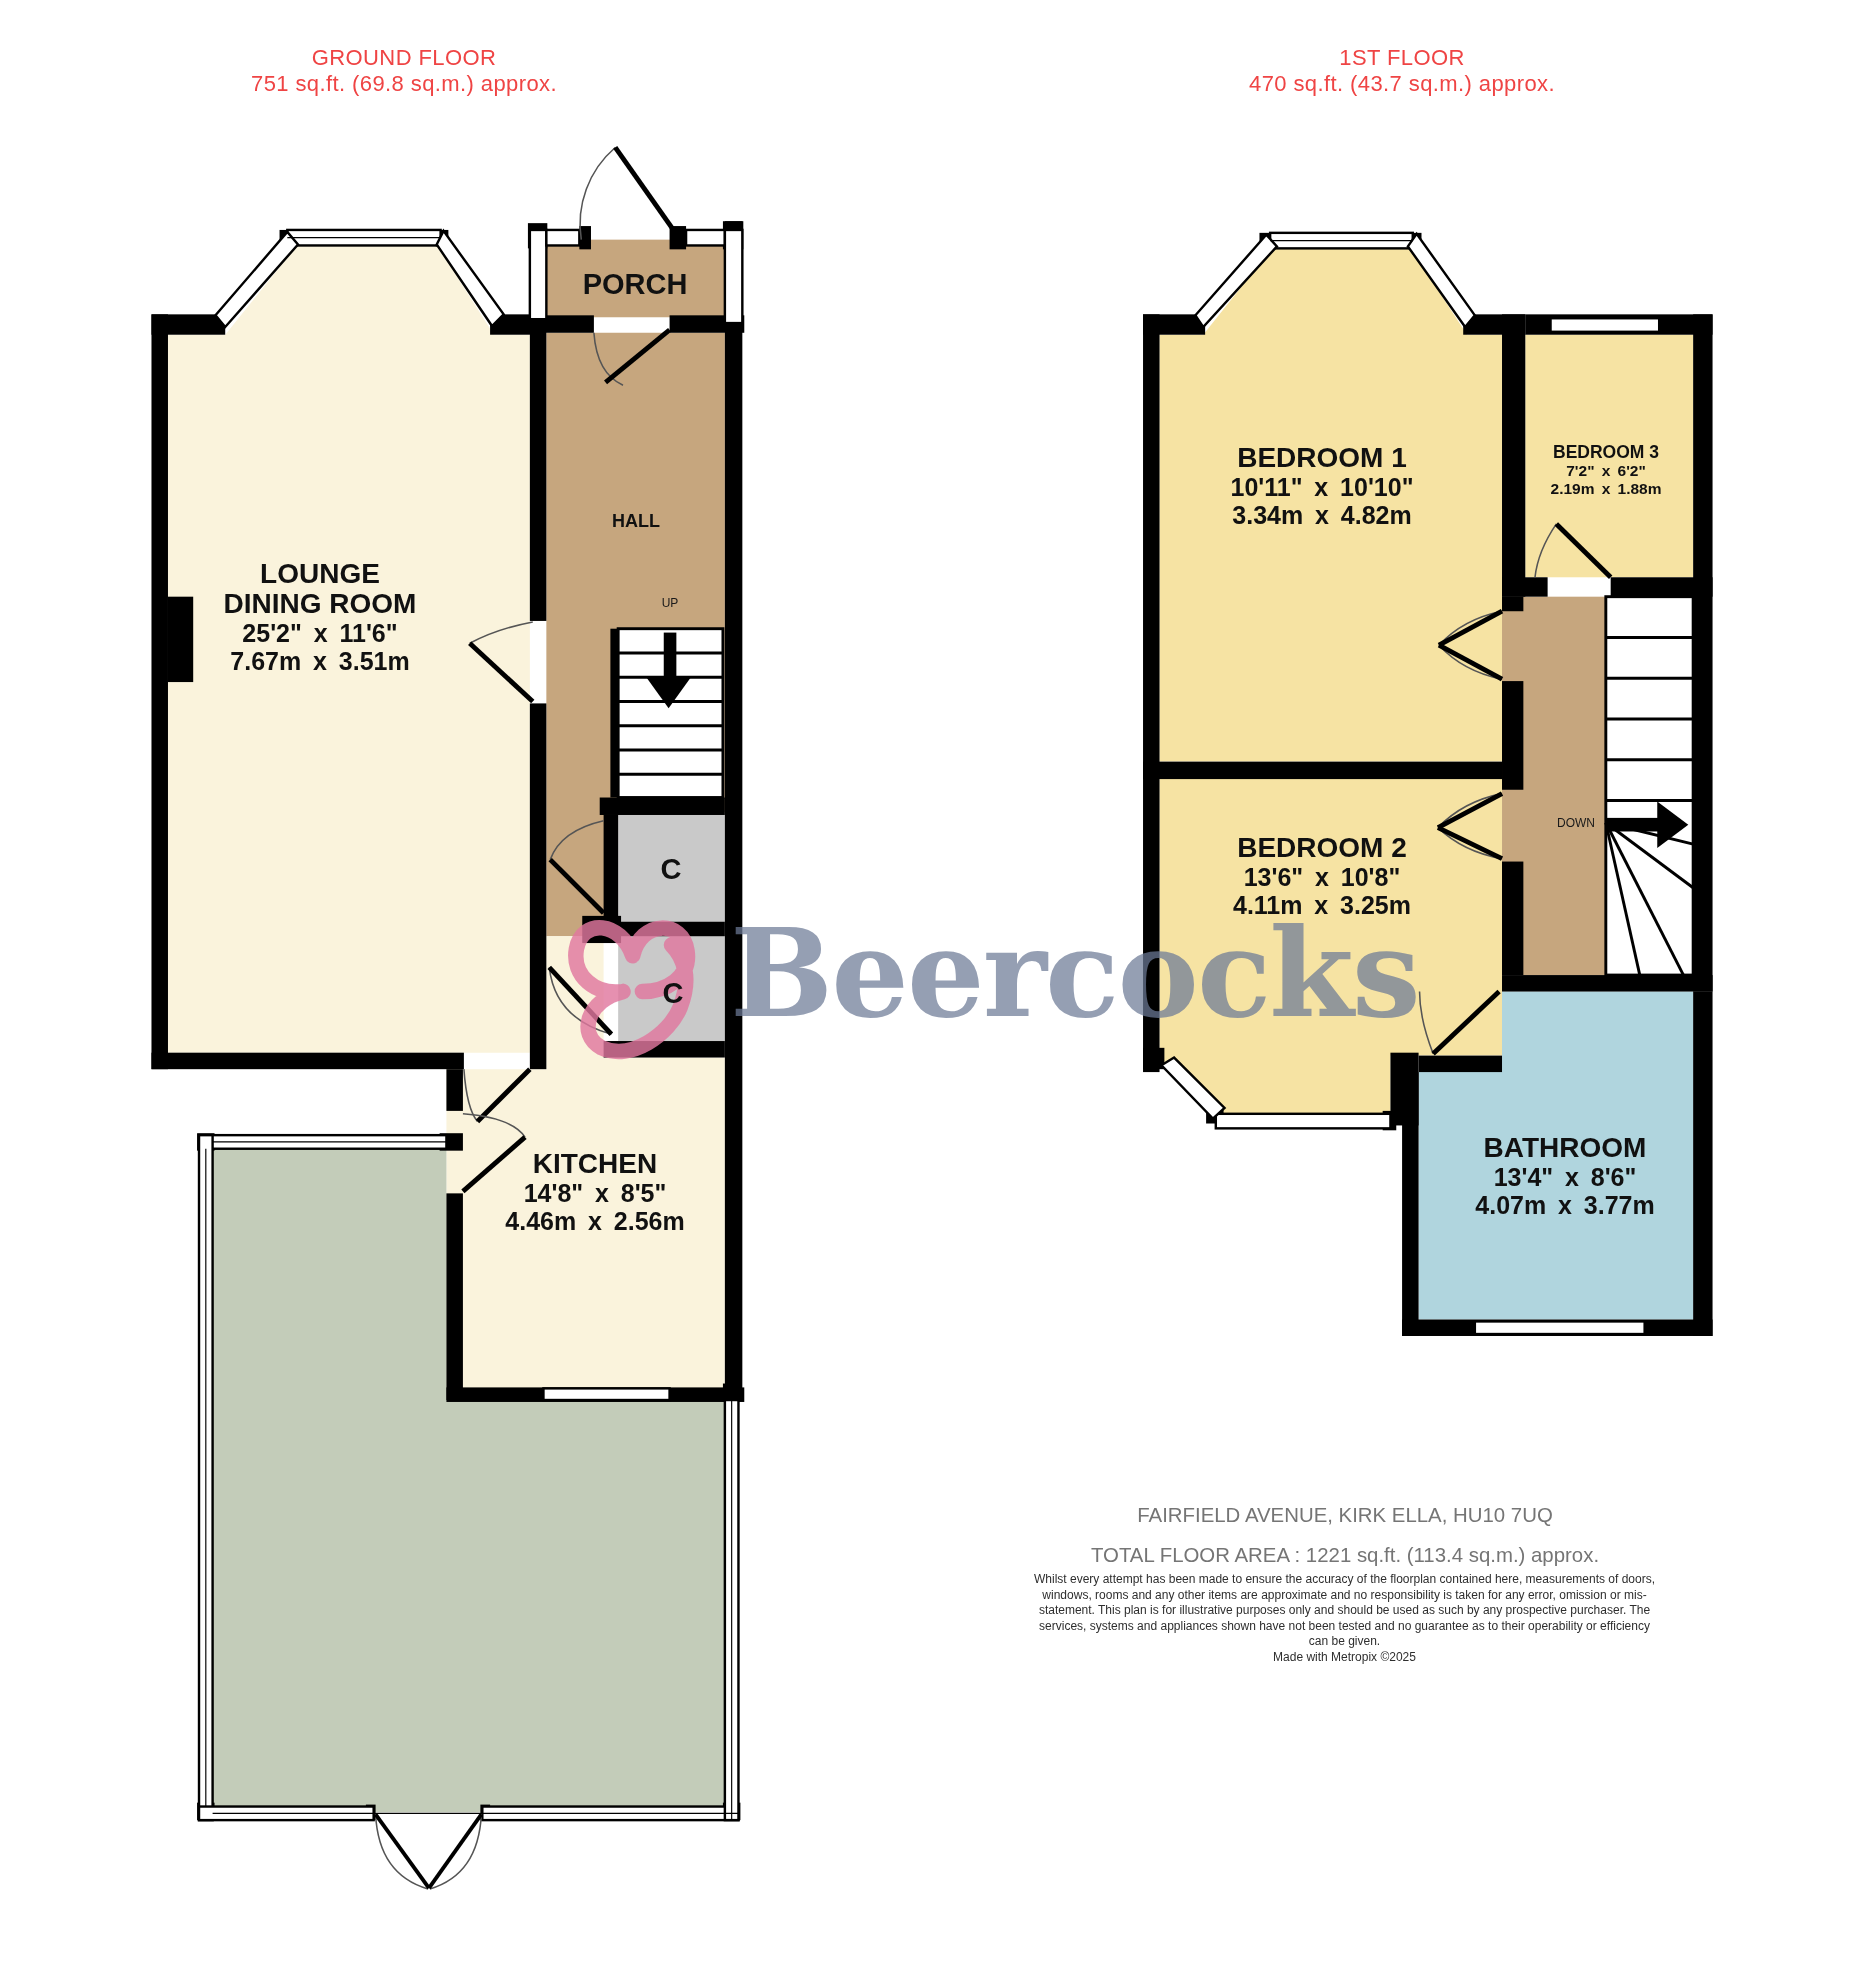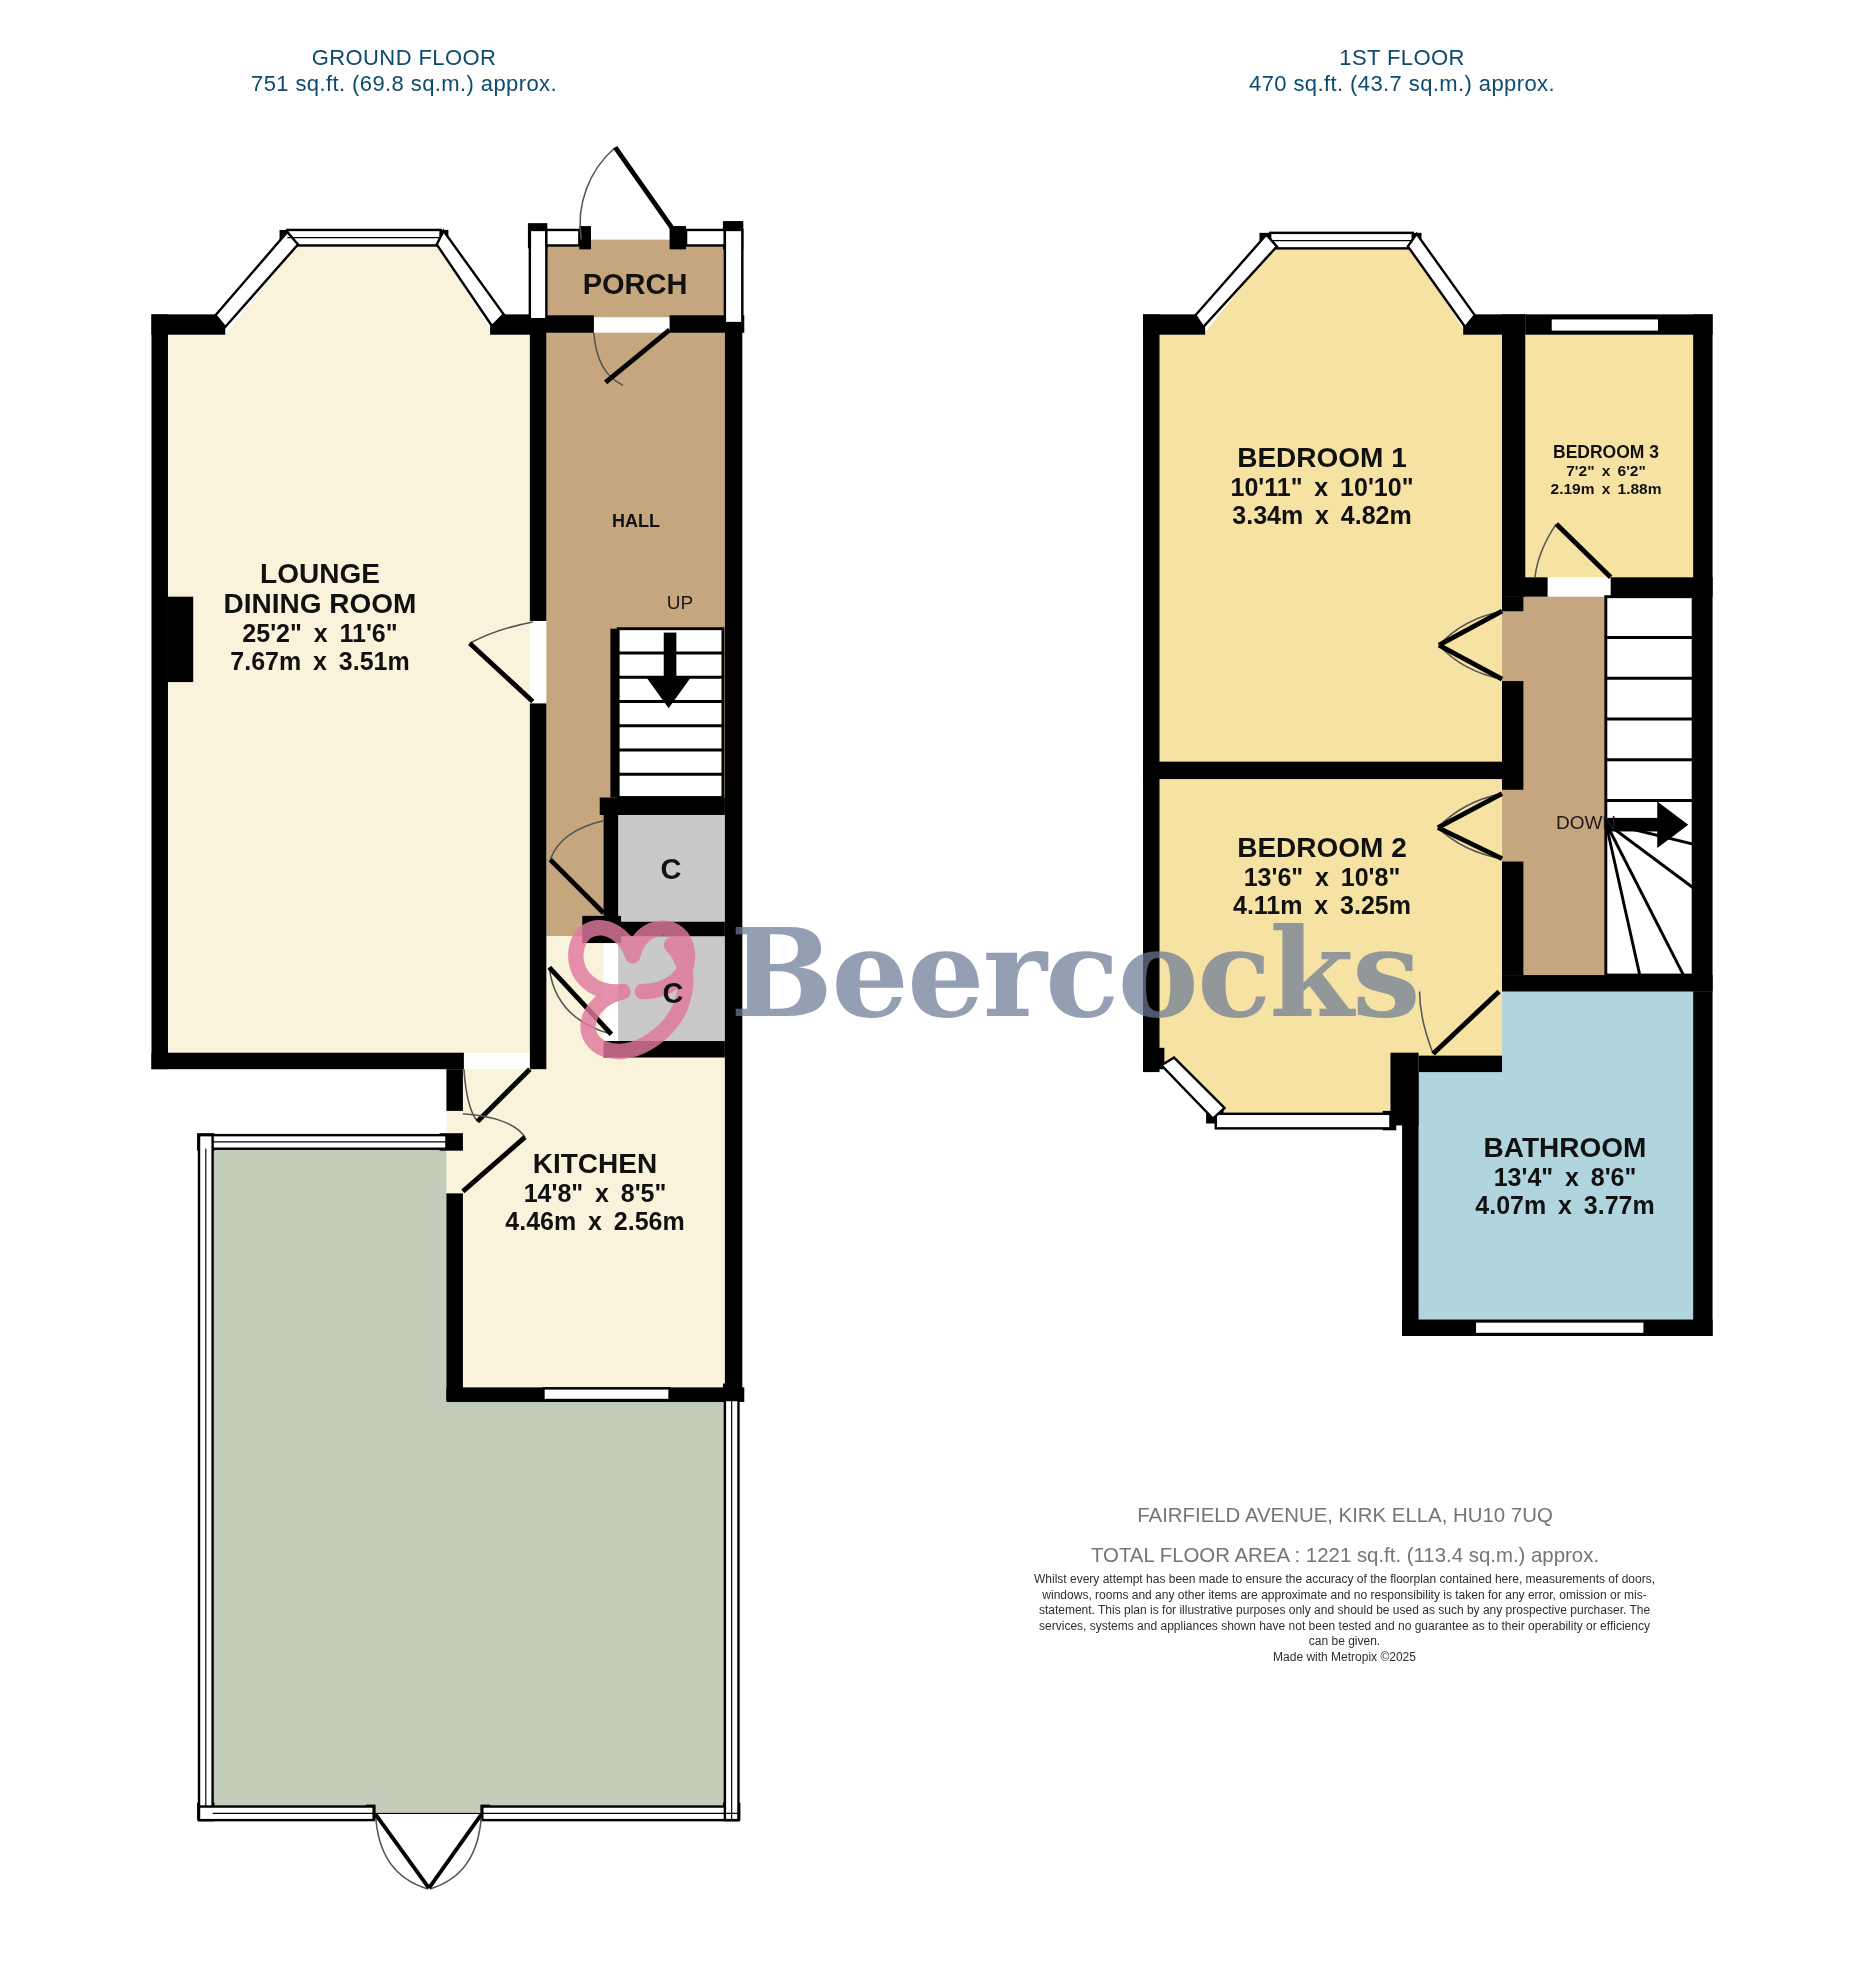--- a/index.html
+++ b/index.html
@@ -4,22 +4,22 @@
 <style>
   html,body{margin:0;padding:0;background:#fff;}
   .stage{position:relative;width:1865px;height:1987px;background:#fff;overflow:hidden;
          font-family:"Liberation Sans", sans-serif;}
   .lbl{position:absolute;transform:translate(-50%,-50%);text-align:center;color:#111;white-space:nowrap;}
   .room-name{font-size:28px;font-weight:bold;line-height:30px;}
   .room-dim{font-size:25px;font-weight:bold;line-height:28px;word-spacing:4.9px;}
   .small-name{font-size:17.5px;font-weight:bold;line-height:19.4px;}
   .small-dim{font-size:15.5px;font-weight:bold;line-height:17.5px;word-spacing:2.9px;}
   .single{font-size:29px;font-weight:bold;}
-  .tiny{font-size:19px;font-weight:500;color:#1a1a1a;margin-left:10px;}
-  .floor-header{position:absolute;transform:translate(-50%,0);text-align:center;color:#0c4a6e;
+  .tiny{font-size:12px;font-weight:500;color:#1a1a1a;}
+  .floor-header{position:absolute;transform:translate(-50%,0);text-align:center;color:#ef4444;
                 font-size:22px;line-height:26px;letter-spacing:0.4px;}
   .addr{position:absolute;transform:translate(-50%,-50%);color:#757575;font-size:20.4px;white-space:nowrap;}
   .disclaimer{position:absolute;width:621px;color:#2e2e2e;font-size:12px;line-height:15.5px;text-align:center;}
   .credit{margin-top:0px;}
   .watermark-text{position:absolute;left:730px;top:901px;font-family:"DejaVu Serif","Liberation Serif",serif;
                   font-weight:bold;font-size:122px;color:#6d7b97;opacity:.72;letter-spacing:-1.9px;}
   svg{position:absolute;left:0;top:0;}
 </style>
 </head>
 <body>

